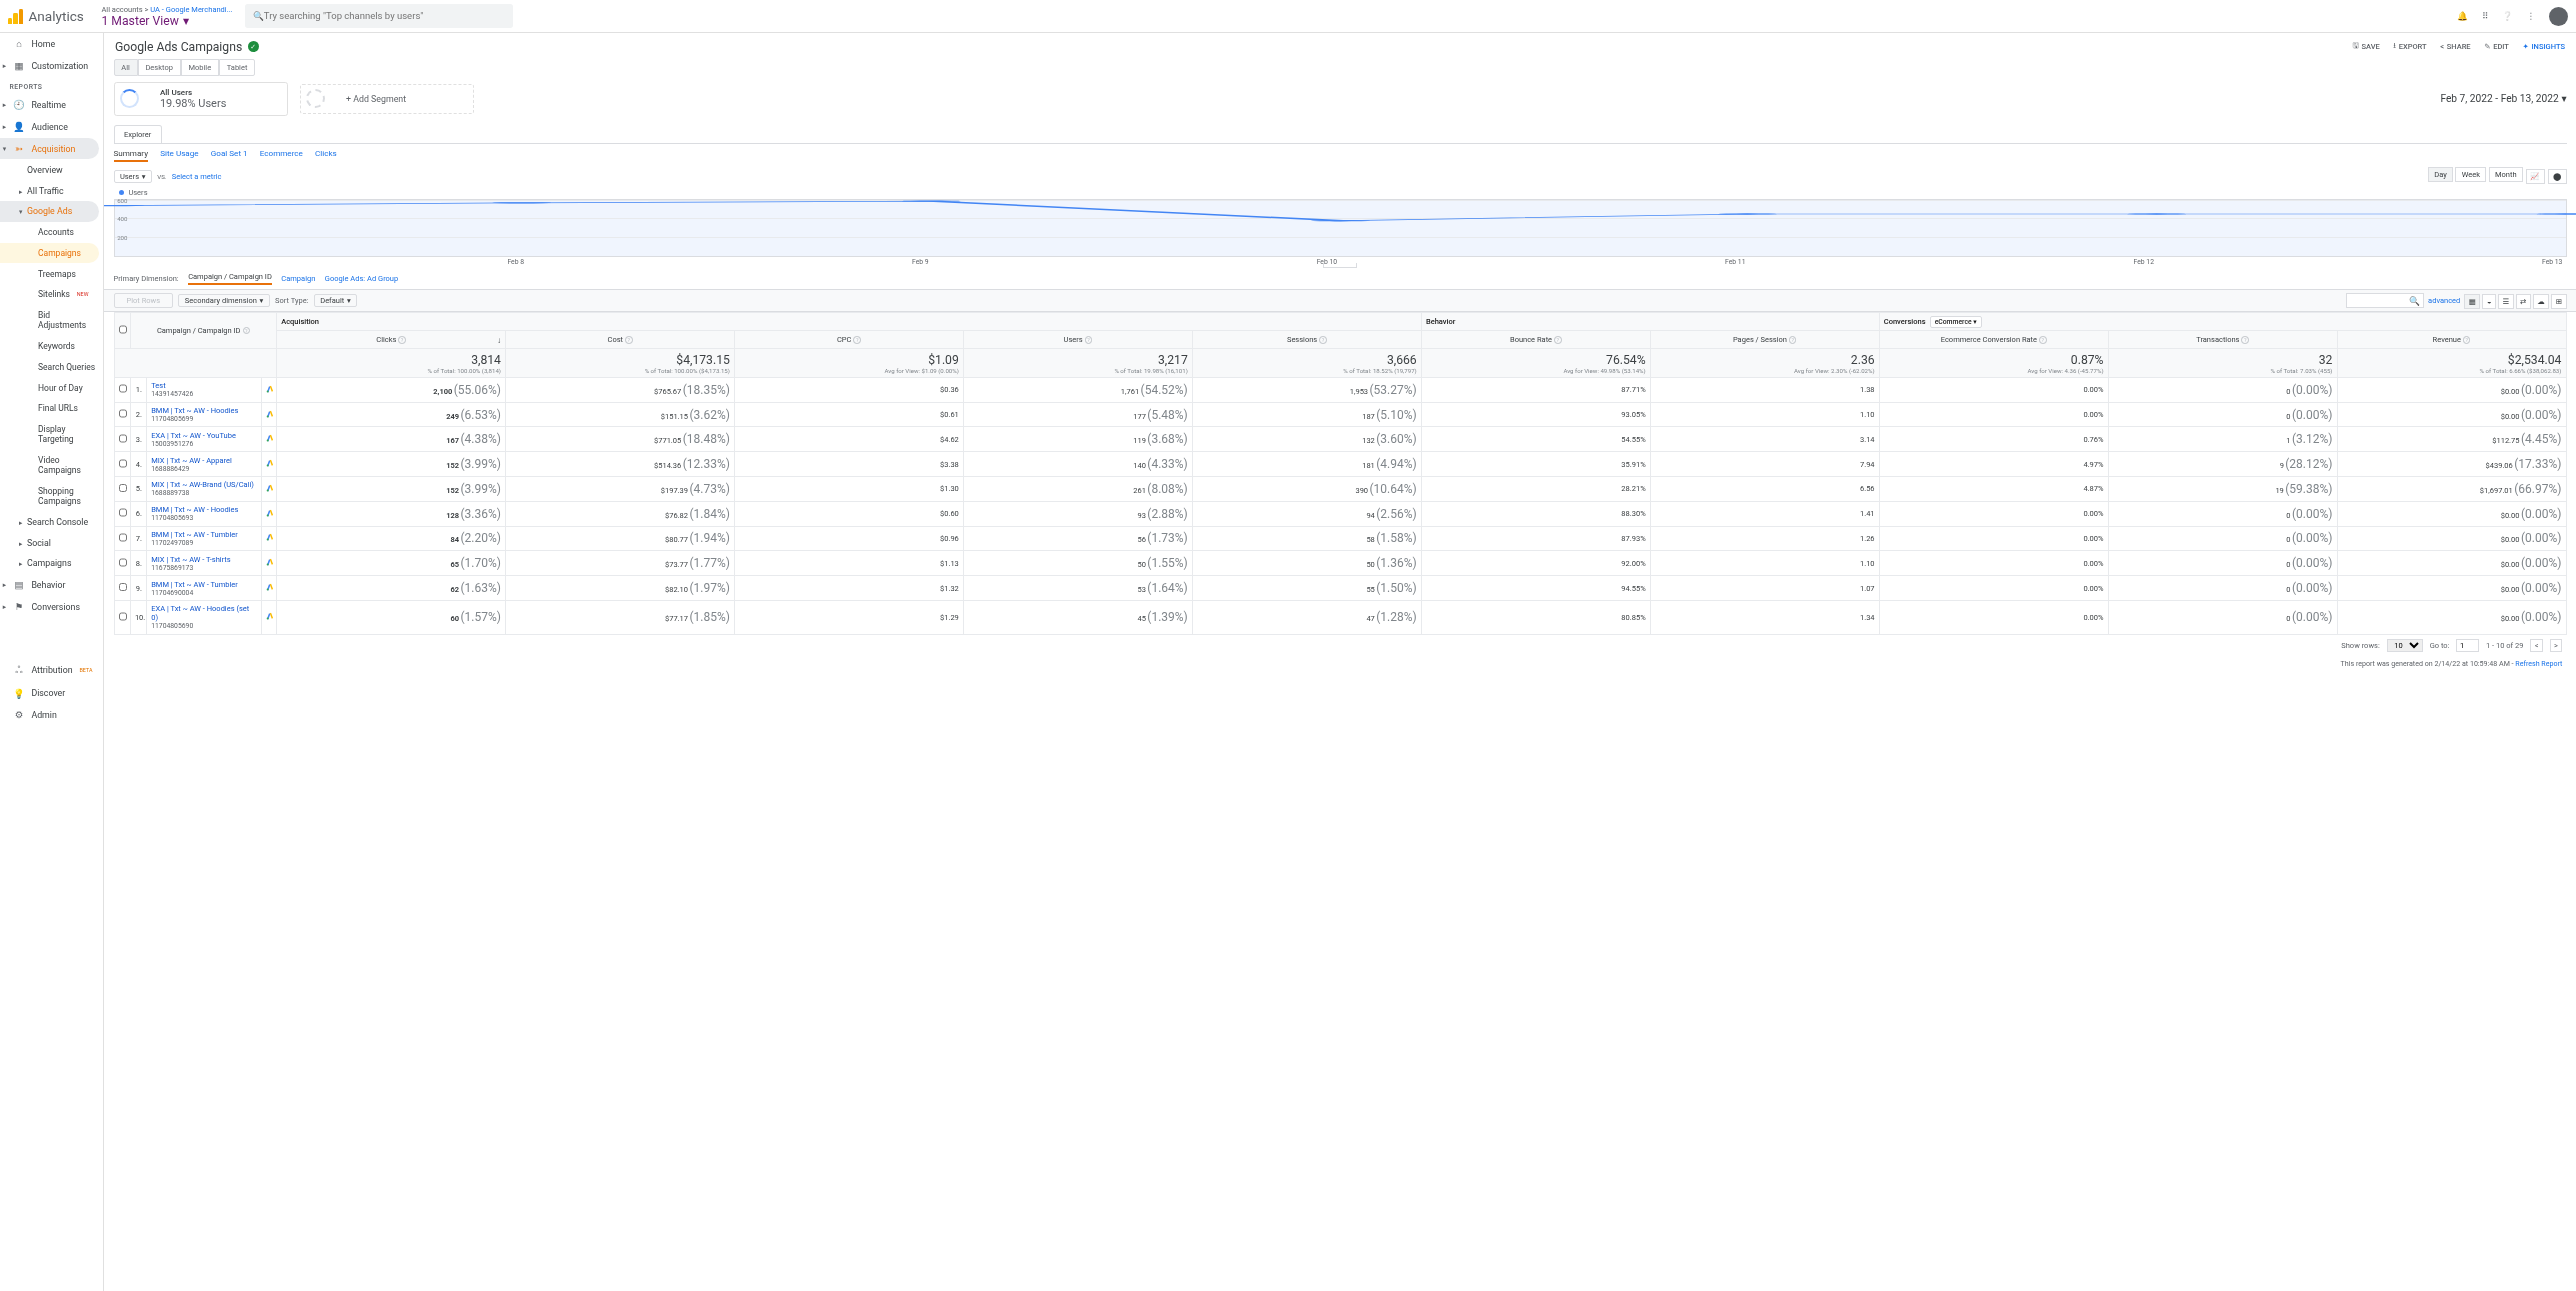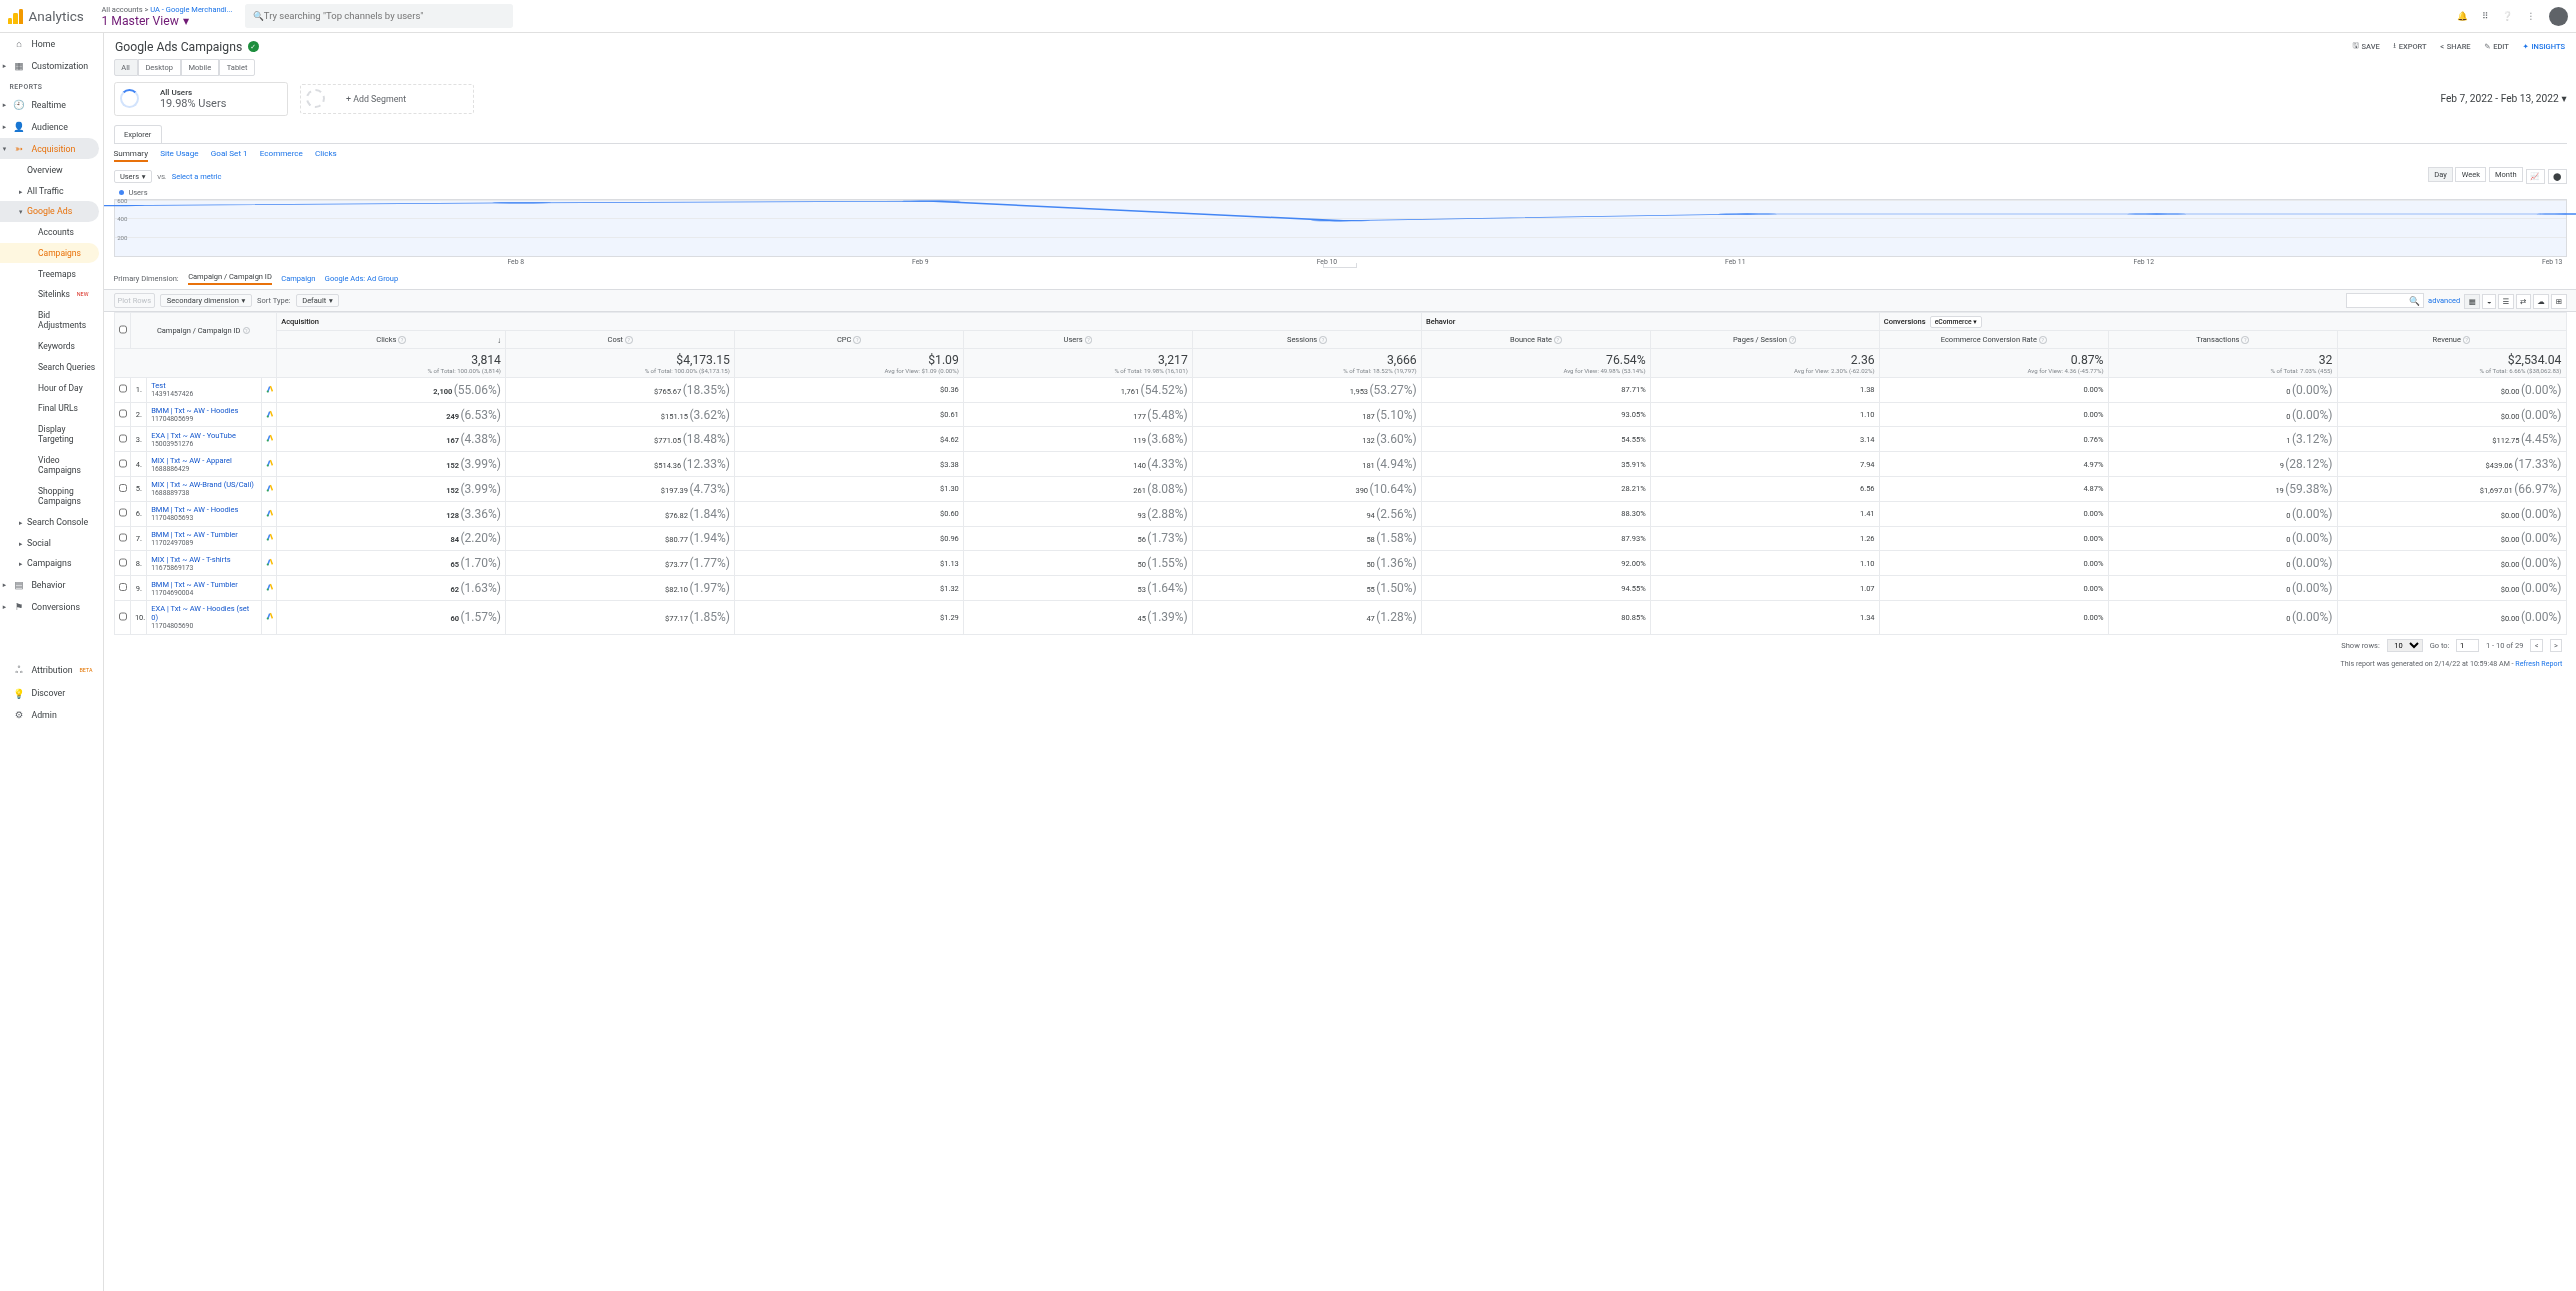--- a/index.html
+++ b/index.html
@@ -100,21 +100,21 @@
 .dimrow .dim { color:#3c4043; border-bottom:2px solid #e8710a; padding-bottom:2px; cursor:pointer;}
 .dimrow .dimlink { color:#1a73e8; cursor:pointer;}
 
 
 .tblctl { display:flex; align-items:center; background:#f8f9fa; padding:2.7px 9.5px; gap:5.4px; border-top:0.7px solid #dadce0; border-bottom:0.7px solid #dadce0;}
 .tblctl .right { margin-left:auto; display:flex; align-items:center; gap:4.1px;}
 .tblsearch { border:0.7px solid #dadce0; height:15px; display:flex; align-items:center; padding:0 2.7px; background:#fff;}
 .tblsearch input { border:none; outline:none; width:60px; font-size:7.5px;}
 .viewicons span { border:0.7px solid #dadce0; padding:2px 3.4px; font-size:7.5px; cursor:pointer; background:#fff;}
 .viewicons span.on { background:#f1f3f4;}
-.disabled-btn { border:0.7px solid #dadce0; padding:2px 3px; font-size:7.5px; color:#bdc1c6; background:#f8f9fa; border-radius:2px;}
+.disabled-btn { border:0.7px solid #dadce0; padding:2px 12px; font-size:7.5px; color:#bdc1c6; background:#f8f9fa; border-radius:2px;}
 
 
 table.data { width:calc(100% - 19px); margin:0 9.5px; border-collapse:collapse; table-layout:fixed;}
 table.data th, table.data td { border:0.7px solid #e8eaed; font-size:7.5px; vertical-align:middle;}
 table.data th { background:#f8f9fa; font-weight:400; color:#3c4043; padding:4.1px; position:relative;}
 table.data th.grp { text-align:left; font-weight:500; color:#1a1a1a;}
 table.data th.col { text-align:center; }
 .sorticon { position:absolute; right:4.1px; top:50%; transform:translateY(-50%); font-size:8.1px;}
 table.data td { padding:3.4px 4.1px; }
 td.name { color:#1155cc; }

